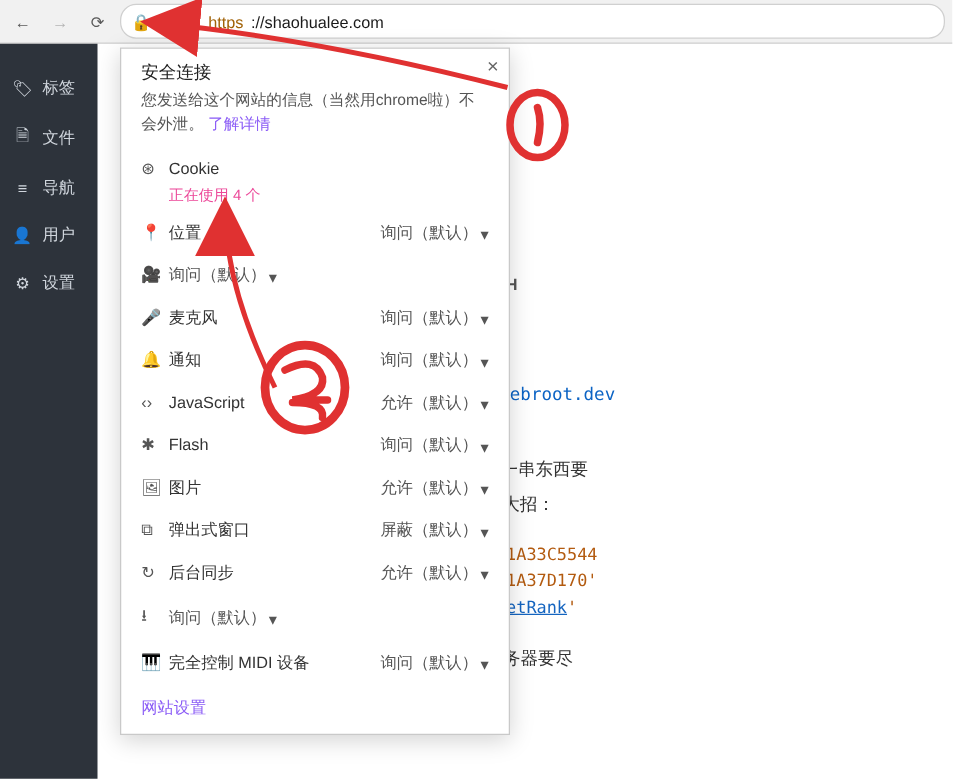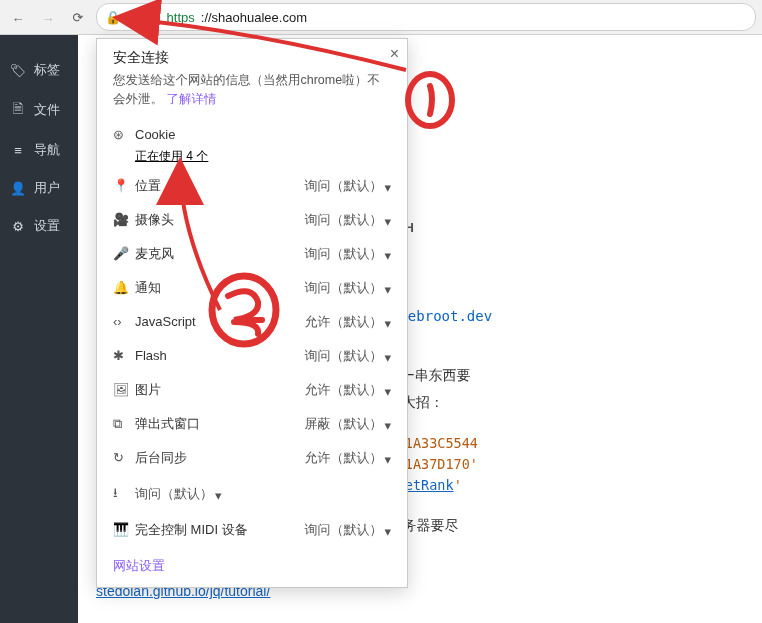--- a/index.html
+++ b/index.html
@@ -45,40 +45,40 @@
 .popover{position:absolute;left:96px;top:38px;width:310px;background:#fff;border:1px solid #c9c9c9;box-shadow:0 4px 18px rgba(0,0,0,.18);padding:10px 0 12px 0;z-index:40}
 .pop-close{position:absolute;right:8px;top:6px;color:#666;font-size:16px;cursor:default}
 .pop-title{font-size:14px;padding:0 16px 4px 16px;color:#222}
 .pop-desc{font-size:12.5px;color:#555;padding:0 16px;line-height:1.5}
 .pop-link{color:#8b5cf6}
 .pop-list{margin-top:10px}
 .pop-row{display:flex;align-items:center;padding:8px 16px;font-size:13px;color:#333}
 .pop-ic{width:22px;color:#555}
 .pop-label{flex:1}
 .pop-val{color:#555;font-size:13px;display:flex;align-items:flex-end;gap:2px}
-.pop-sub{font-size:12px;color:#000000;text-decoration:underline;margin:-2px 0 4px 38px}
+.pop-sub{font-size:12px;color:#ec4899;margin:-2px 0 4px 38px}
 .pop-foot{padding:10px 16px 0 16px}
 
 
 .anno{position:absolute;z-index:60;pointer-events:none}
 svg{display:block}
 </style>
 </head>
 <body>
 <div id="root">
 
 <div class="toolbar">
   <div class="tbtn">←</div>
   <div class="tbtn disabled">→</div>
   <div class="tbtn">⟳</div>
   <div class="addr">
     <span class="lock">🔒</span>
     <span class="safe">安全</span>
     <span class="sep">|</span>
-    <span style="color:#15803d">https</span>
+    <span style="color:#a16207">https</span>
         <span class="url-host">://shaohualee.com</span>
   </div>
 </div>
 
 <div class="body">
 
   <div class="sidebar">
     <div class="side-item">
           <span class="side-ic">🏷</span>
           <span>标签</span>
@@ -136,21 +136,20 @@
       <div class="cd-org">5714&amp;sessionid=F3519F9395CDAB54A2CE4311A33C5544</div>
       <div class="cd-org">LD60F19B6087137853BB193F460D15A8786DE31A37D170'</div>
       <div><span class="cd-blue">e.live.shaohualee.com/caller?c=hot&amp;a=getRank</span><span class="cd-org">'</span></div>
     </div>
 
     <div class="para3">
       <span>好啦，带上服务器中要用到的cookie，例如我的服务器要尽</span><br>
       <span>okie呢？当然用chrome啦。</span>
     </div>
 
-    <a class="link">stedolan.github.io/jq/tutorial/</a>
   </div>
 </div>
 
 <div class="popover">
   <div class="pop-close">×</div>
   <div class="pop-title">安全连接</div>
   <div class="pop-desc">
     <span>您发送给这个网站的信息（当然用chrome啦）不会外泄。 </span><span class="pop-link">了解详情</span>
   </div>
   <div class="pop-list" id="pop-list">
@@ -159,21 +158,20 @@
           <span class="pop-label">Cookie</span>
         </div>
         <div class="pop-sub">正在使用 4 个</div>
         <div class="pop-row">
           <span class="pop-ic">📍</span>
           <span class="pop-label">位置</span>
           <span class="pop-val">询问（默认） <span>▾</span></span>
         </div>
         <div class="pop-row">
           <span class="pop-ic">🎥</span>
-          <span class="pop-label">摄像头</span>
           <span class="pop-val">询问（默认） <span>▾</span></span>
         </div>
         <div class="pop-row">
           <span class="pop-ic">🎤</span>
           <span class="pop-label">麦克风</span>
           <span class="pop-val">询问（默认） <span>▾</span></span>
         </div>
         <div class="pop-row">
           <span class="pop-ic">🔔</span>
           <span class="pop-label">通知</span>

